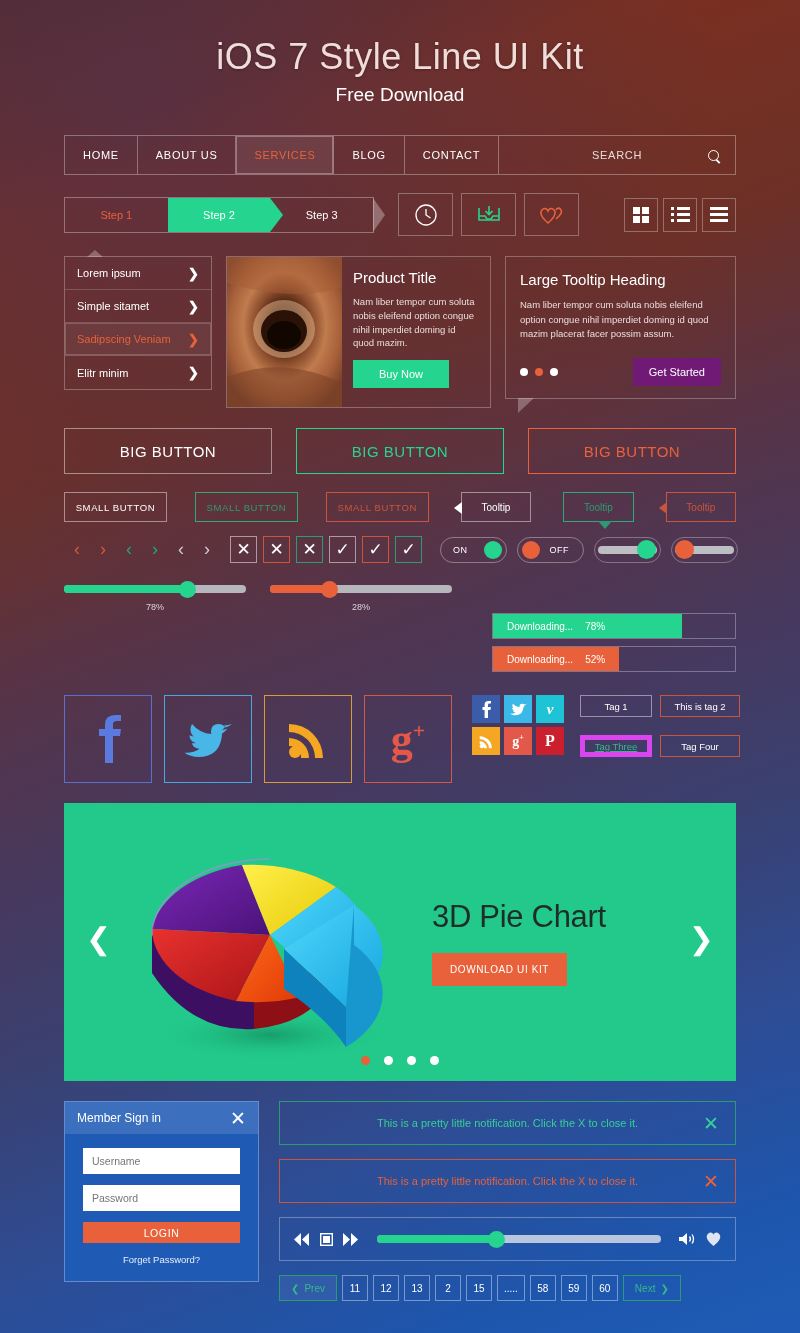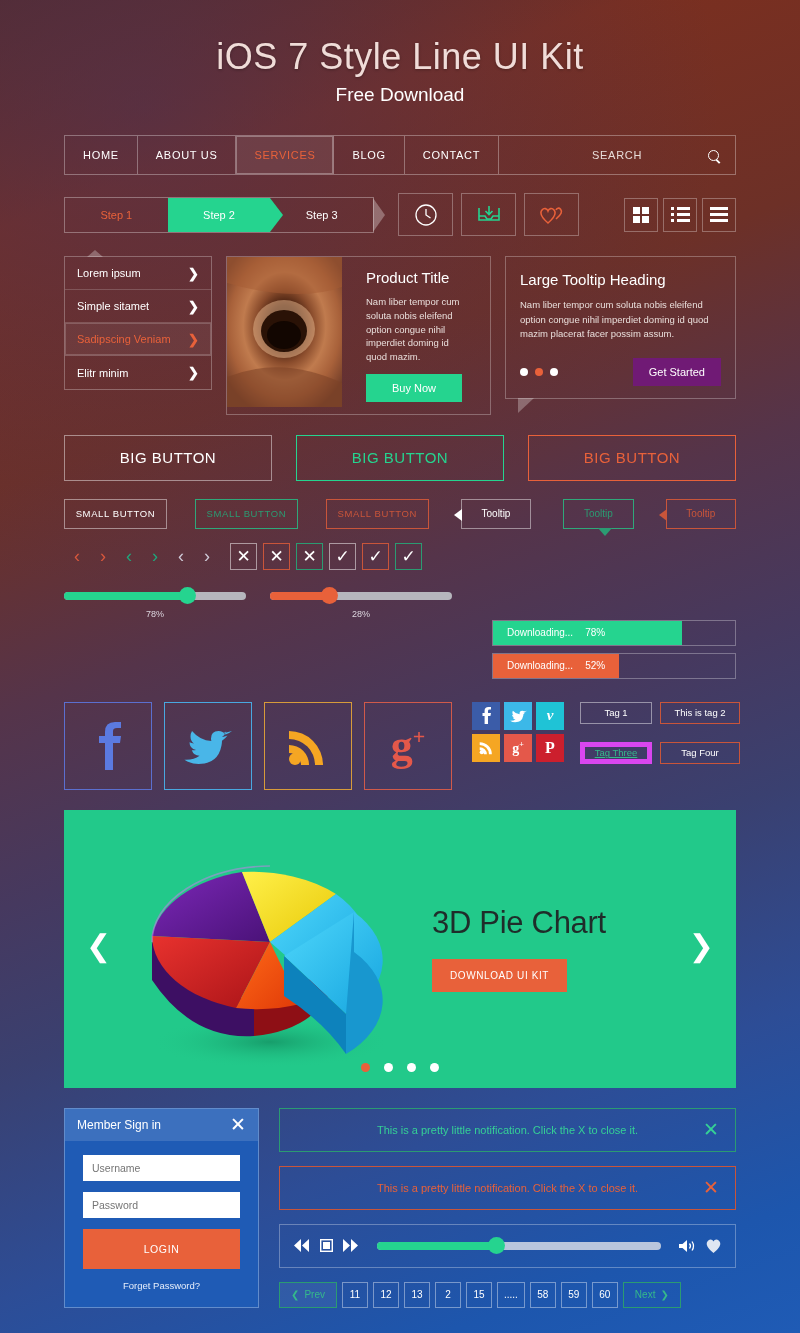--- a/index.html
+++ b/index.html
@@ -75,21 +75,21 @@
   .listrow { height:33px; display:flex; align-items:center; justify-content:space-between; padding:0 12px; font-size:11px;
     border-bottom:1px solid rgba(255,255,255,.18); }
   .listrow:last-child { border-bottom:none; }
   .listrow.hl { color:#e8613a; background:rgba(255,255,255,.05); box-shadow: inset 0 0 0 1px rgba(255,255,255,.18); }
   .arr { font-size:13px; font-weight:bold; }
 
   .prodcard { width:265px; border:1px solid rgba(255,255,255,.28); display:flex; }
   .prodimg { width:115px; min-height:150px; position:relative; overflow:hidden;
     background: radial-gradient(circle at 50% 48%, #2a1008 0%, #5a2a15 16%, #a8603a 30%, #c87a4a 42%, #b06437 60%, #8a4a26 100%),
                 linear-gradient(180deg,#b5estar,#000); }
-  .prodbody { flex:1; padding:12px 24px; }
+  .prodbody { flex:1; padding:12px 11px; }
   .prodbody h3 { font-size:15px; font-weight:400; margin-bottom:9px; }
   .prodbody p { font-size:9.5px; line-height:1.45; color:#e9dedb; }
   .btn-buy { margin-top:10px; background:#25d48f; color:#fff; font-size:11px; border:none; padding:8px 0; width:96px; text-align:center; }
 
   .tipcard { flex:1; border:1px solid rgba(255,255,255,.28); padding:14px 14px 12px; position:relative; }
   .tipcard:after { content:""; position:absolute; bottom:-15px; left:12px; width:0;height:0;
     border-left:0 solid transparent; border-right:16px solid transparent; border-top:15px solid rgba(255,255,255,.28); }
   .tipcard h3 { font-size:15px; font-weight:400; margin-bottom:10px; }
   .tipcard p { font-size:9.5px; line-height:1.55; color:#e9dedb; }
   .tipfoot { display:flex; align-items:center; justify-content:space-between; margin-top:16px; }
@@ -179,21 +179,21 @@
   .bn-dots { position:absolute; bottom:16px; left:0; right:0; display:flex; justify-content:center; gap:14px; }
   .bn-dots i { width:9px;height:9px;border-radius:50%;background:#fff; display:block; }
   .bn-dots i.on { background:#e8613a; }
 
   
   .botrow { display:flex; margin-top:20px; gap:20px; align-items:flex-start; }
   .signin { width:195px; border:1px solid rgba(255,255,255,.3); background:#1f5bb5; }
   .si-head { height:32px; background:rgba(255,255,255,.13); display:flex; align-items:center; justify-content:space-between; padding:0 12px; font-size:12px; }
   .si-body { padding:14px 18px 16px; }
   .si-input { width:100%; height:26px; background:#fff; border:none; color:#666; font-size:10.5px; padding:0 9px; font-family:"Liberation Sans",sans-serif; margin-bottom:11px; }
-  .si-login { width:100%; height:40px; background:#e8613a; color:#fff; border:none; font-size:10.5px; letter-spacing:.6px; }
+  .si-login { width:100%; height:21px; background:#e8613a; color:#fff; border:none; font-size:10.5px; letter-spacing:.6px; }
   .si-forgot { text-align:center; font-size:9.5px; margin-top:11px; color:#e6eefb; }
 
   .rightcol { flex:1; }
   .notif { height:44px; display:flex; align-items:center; justify-content:center; position:relative; font-size:11px; margin-bottom:14px; }
   .n-g { border:1px solid #2b9b72; color:#35d096; }
   .n-o { border:1px solid #c9553a; color:#e8613a; }
   .notif .x { position:absolute; right:16px; font-size:19px; font-weight:300; }
   .player { height:44px; border:1px solid rgba(255,255,255,.3); display:flex; align-items:center; padding:0 14px; gap:10px; margin-bottom:14px; }
   .pl-track { flex:1; height:8px; border-radius:4px; background:#b9c6dd; position:relative; margin:0 8px; }
   .pl-fill { position:absolute; left:0; top:0; height:8px; border-radius:4px; background:#25d48f; }
@@ -386,20 +386,38 @@
         <span class="ar-w">‹</span>
         <span class="ar-w">›</span>
       </div>
       <div class="boxes">
         <div class="cbox cb-w">✕</div>
         <div class="cbox cb-o">✕</div>
         <div class="cbox cb-g">✕</div>
         <div class="cbox cb-w">✓</div>
         <div class="cbox cb-o">✓</div>
         <div class="cbox cb-g">✓</div>
+      </div>
+      <div class="toggles">
+        <div class="tgl on">
+          <span style="margin-left:8px">ON</span>
+          <span class="knob"></span>
+        </div>
+        <div class="tgl off">
+          <span class="knob"></span>
+          <span style="margin-right:10px">OFF</span>
+        </div>
+        <div class="tglbar">
+          <span class="track"></span>
+          <span class="knob2" style="background:#25d48f; right:4px;"></span>
+        </div>
+        <div class="tglbar">
+          <span class="track"></span>
+          <span class="knob2" style="background:#e8613a; left:3px;"></span>
+        </div>
       </div>
     </div>
 
     <div class="slrow">
       <div class="slider">
         <div class="sl-track">
           <div class="sl-fill" style="width:70%;background:#25d48f"></div>
           <div class="sl-knob" style="left:63%;background:#25d48f"></div>
         </div>
         <div class="sl-lab">78%</div>

